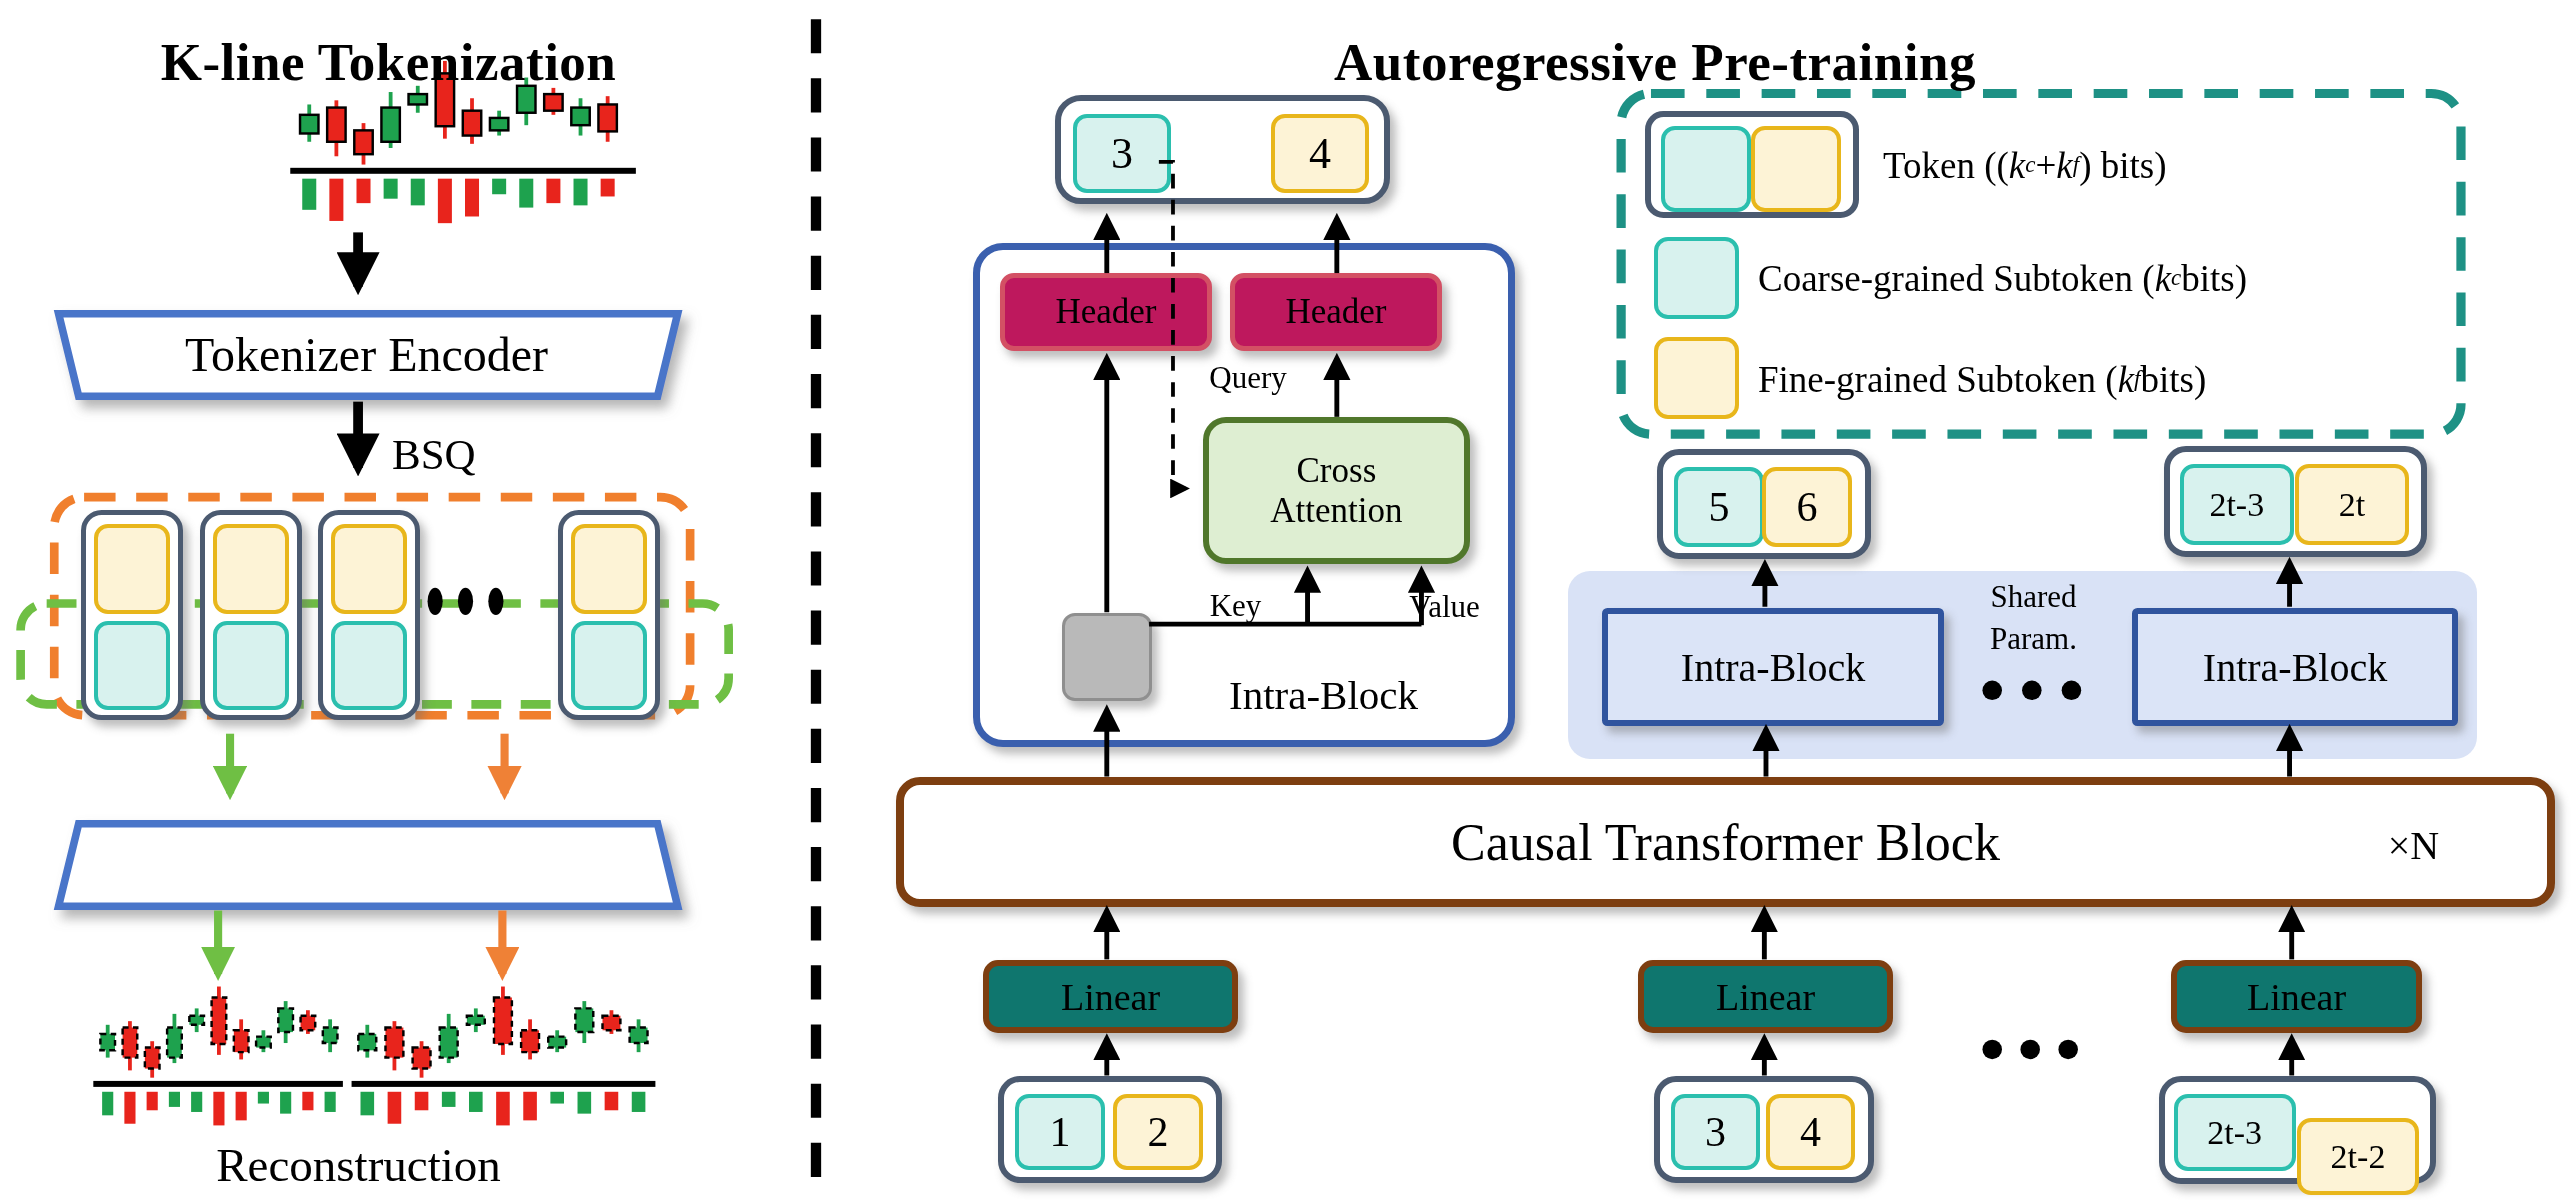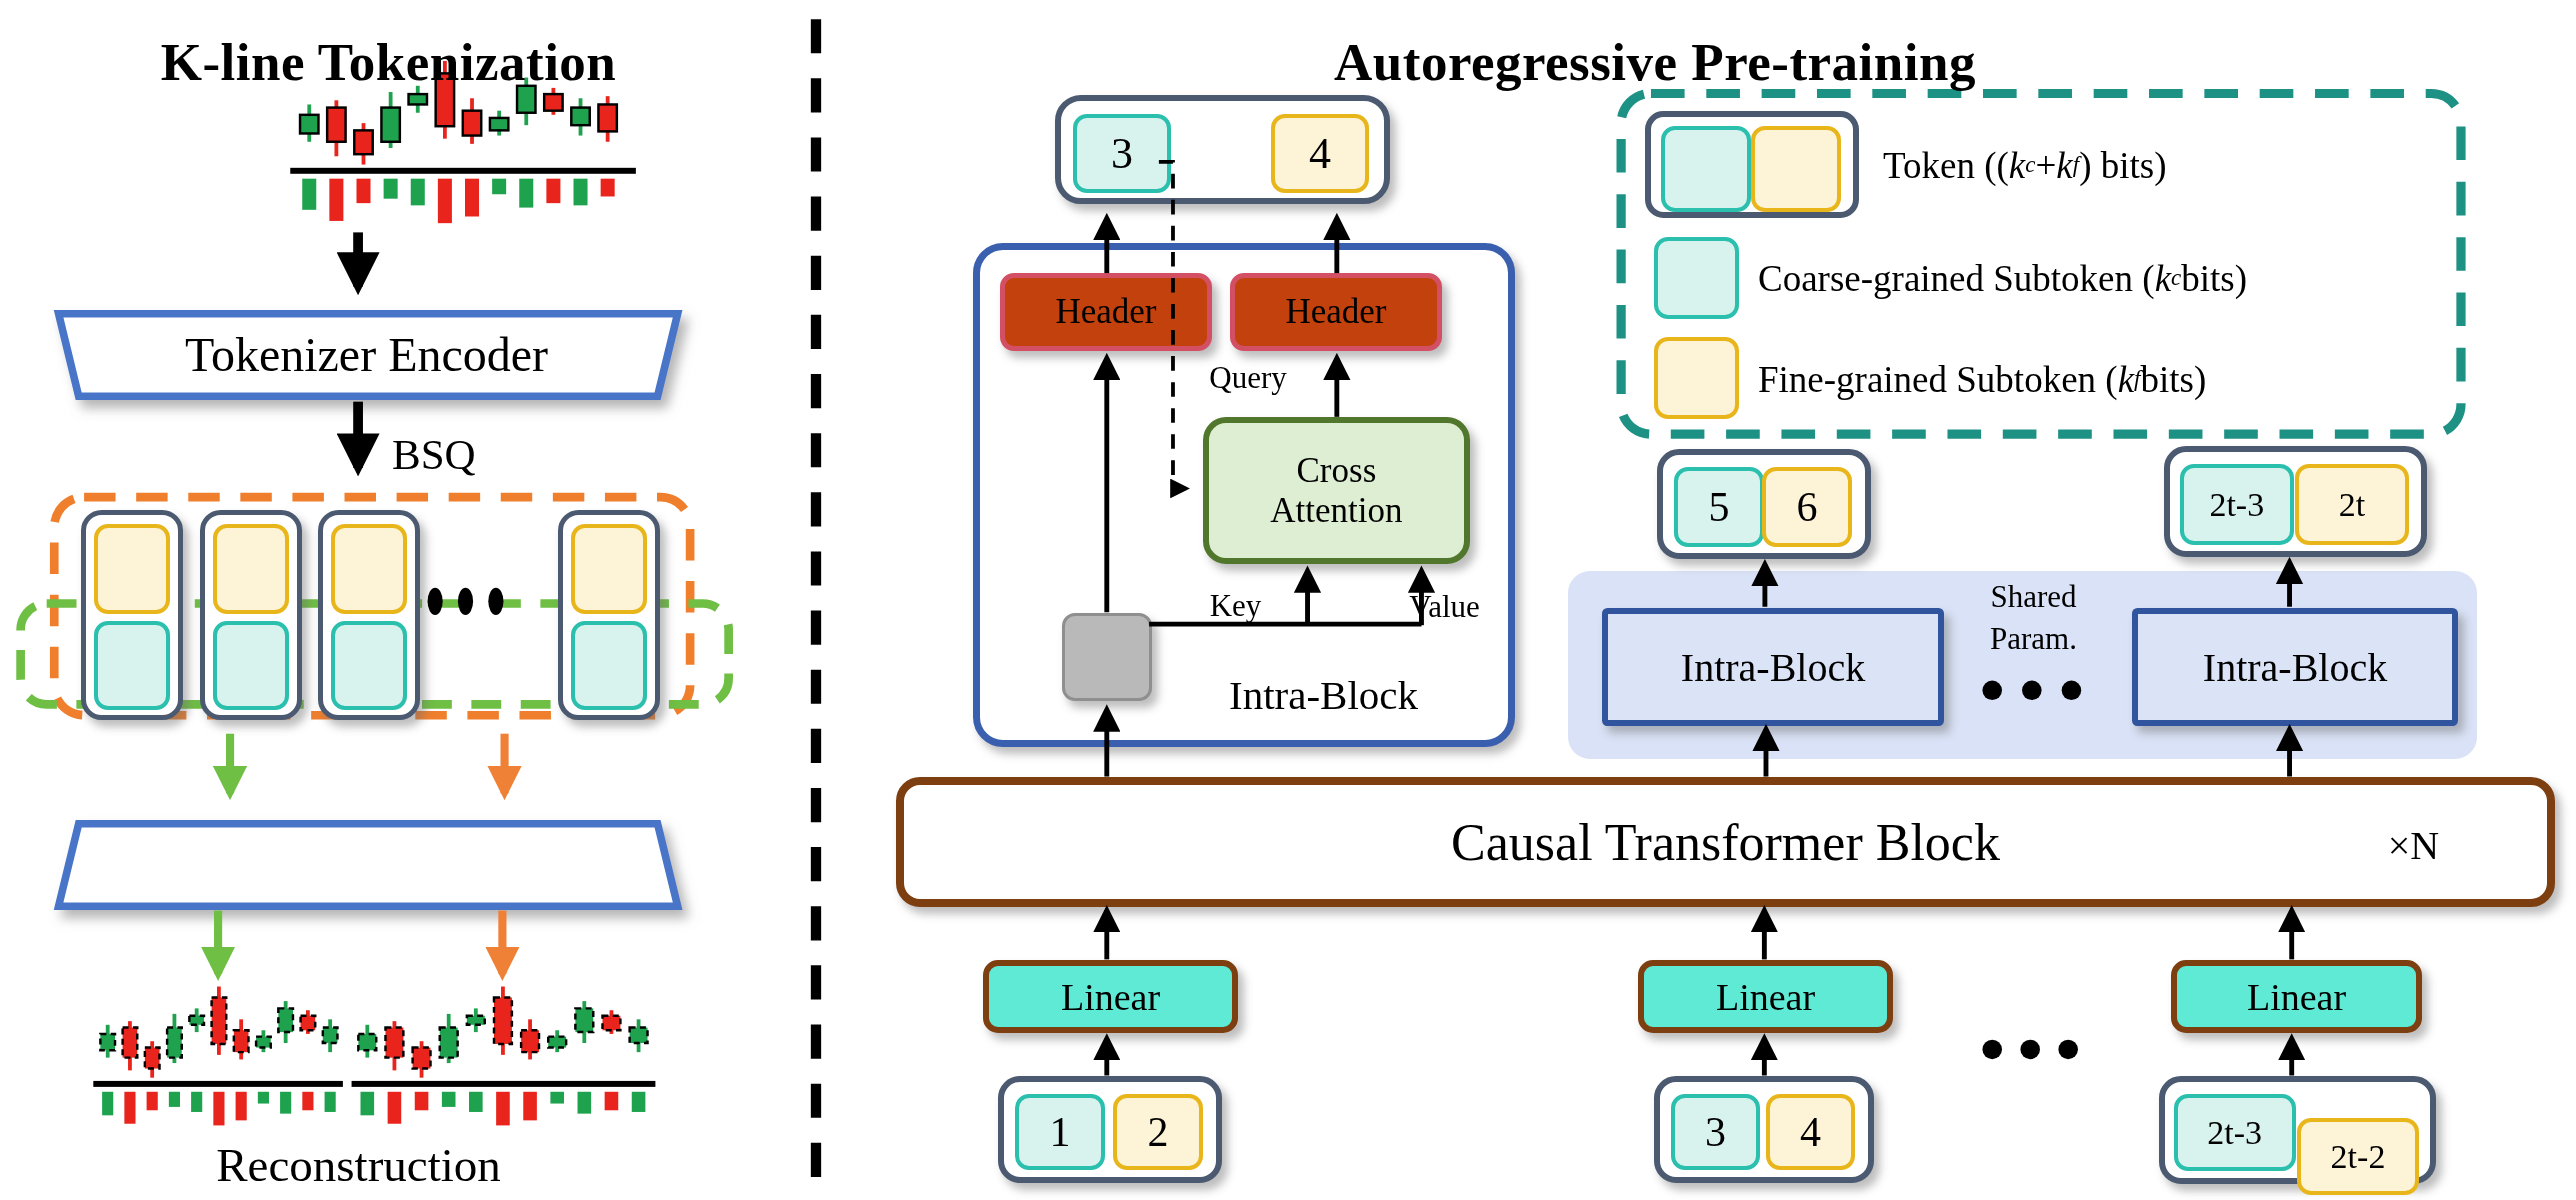--- a/index.html
+++ b/index.html
@@ -17,25 +17,25 @@
   .stack{width:92px;height:200px;background:#fff;border:5.4px solid #4b5a70;border-radius:20.6px;}
   .stack .fine{position:absolute;left:7.6px;right:7.6px;top:8.7px;height:82px;background:#fdf3d6;border:4.3px solid #e8b61b;border-radius:14px;}
   .stack .coarse{position:absolute;left:7.6px;right:7.6px;top:106px;height:81px;background:#d8f2ee;border:4.3px solid #2bbfae;border-radius:14px;}
   
   .pair{background:#fff;border:6.5px solid #4b5a70;border-radius:22px;}
   .sub{position:absolute;border-radius:14px;display:flex;align-items:center;justify-content:center;font-size:42px;}
   .sub.c{background:#d8f2ee;border:4.9px solid #2bbfae;}
   .sub.f{background:#fdf3d6;border:4.9px solid #e8b61b;}
   .tok-sm{font-size:34px;}
   .boxlbl{font-size:35px;}
-  .hdr{background:#c2410c;border:5.4px solid #d35064;border-radius:14px;}
+  .hdr{background:#be185d;border:5.4px solid #d35064;border-radius:14px;}
   .camini{background:#deeed2;border:6.5px solid #50772b;border-radius:23px;}
   .grayb{background:#b9b9b9;border:3.3px solid #8f8f8f;border-radius:13px;}
   .intra-sm{background:#dbe4f7;border:6px solid #30549e;border-radius:5.4px;}
-  .linear{background:#5eead4;border:6px solid #7d3e10;border-radius:15px;}
+  .linear{background:#0f766e;border:6px solid #7d3e10;border-radius:15px;}
   .band{background:#d9e2f6;border-radius:22px;}
   .causal{background:#fff;border:8.1px solid #7d3e10;border-radius:24px;text-decoration:underline;}
   .legend-ic-outer{background:#fff;border:6px solid #4b5a70;border-radius:18.4px;}
   .leg-c{background:#d8f2ee;border:4.9px solid #2bbfae;border-radius:14px;}
   .leg-f{background:#fdf3d6;border:4.9px solid #e8b61b;border-radius:14px;}
   .legtxt{font-size:37px;display:flex;align-items:center;white-space:nowrap;}
   .legtxt i{font-style:italic;}
   .legtxt sub{font-size:0.62em;font-style:italic;vertical-align:-0.3em;line-height:0;}
   .small-lbl{font-size:31px;}
   .bigintra{background:#fff;border:7px solid #3a5fae;border-radius:30px;}

